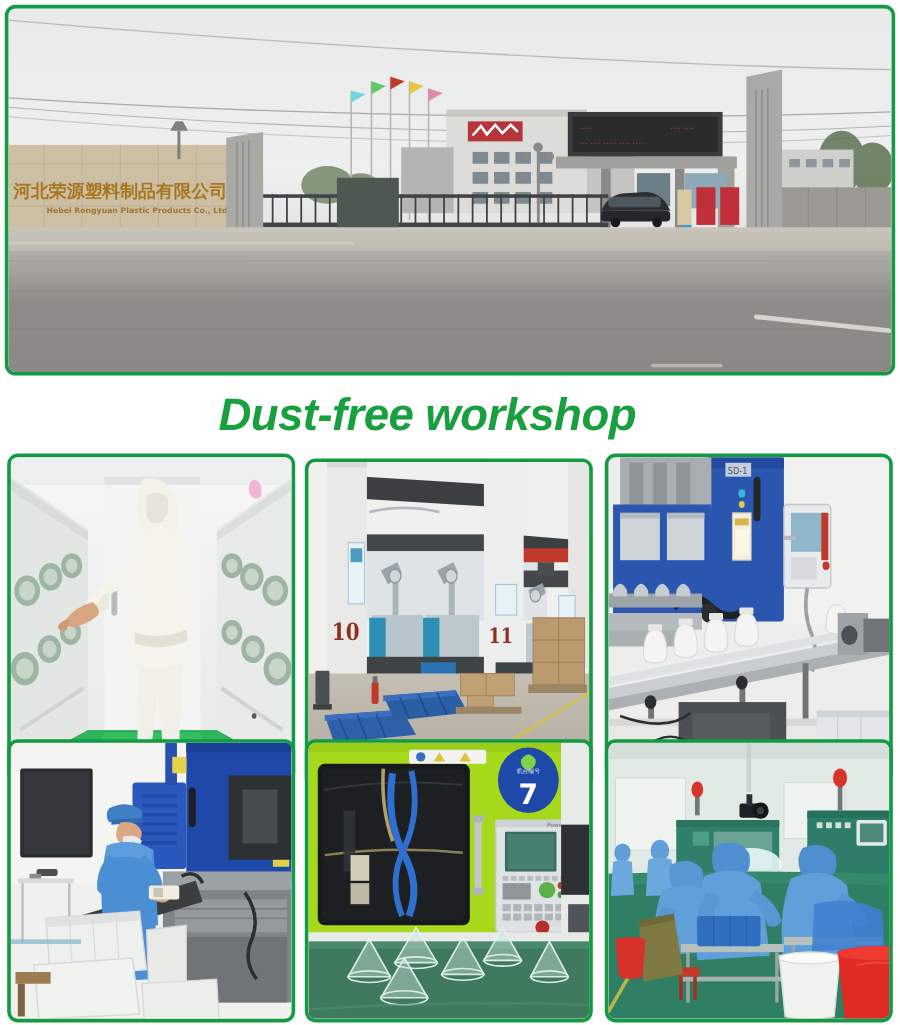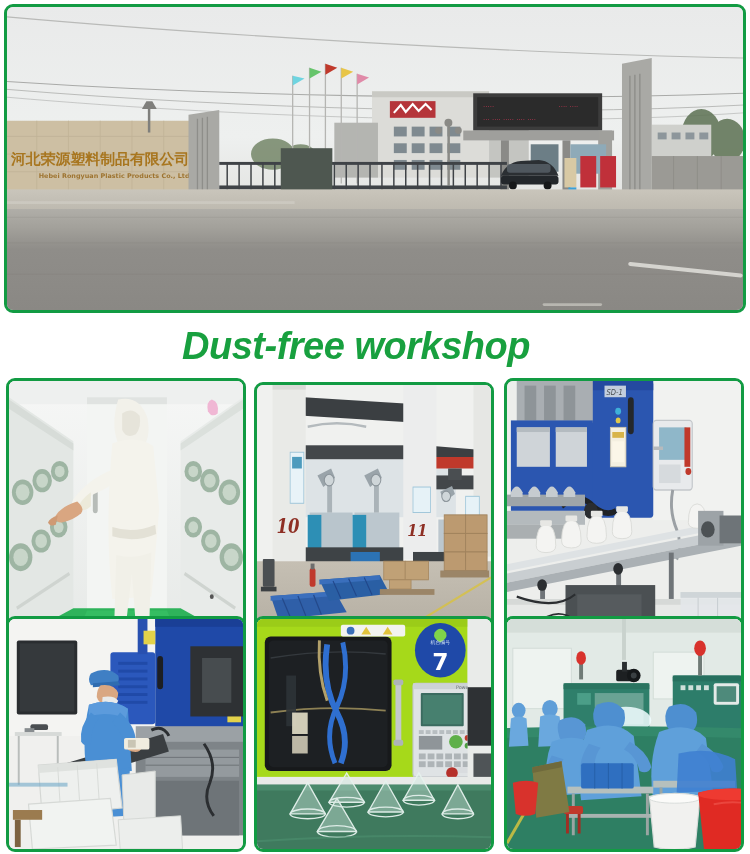--- a/index.html
+++ b/index.html
@@ -31,21 +31,21 @@
     text-align:center;
     font-size:38px;
     font-weight:bold;
     font-style:italic;
     color:#18A03F;
     letter-spacing:-0.5px;
     line-height:52px;
   }
 
   
-  .cell { width:240px; height:275px;font-style:italic; }
+  .cell { width:240px; height:275px; }
   .c1 { left:6px;   top:378px; }
   .c2 { left:254px; top:382px; }
   .c3 { left:504px; top:378px; }
   .cellb { width:240px; height:236px; }
   .b1 { left:6px;   top:616px; }
   .b2 { left:254px; top:616px; }
   .b3 { left:504px; top:616px; }
 </style>
 </head>
 <body>

